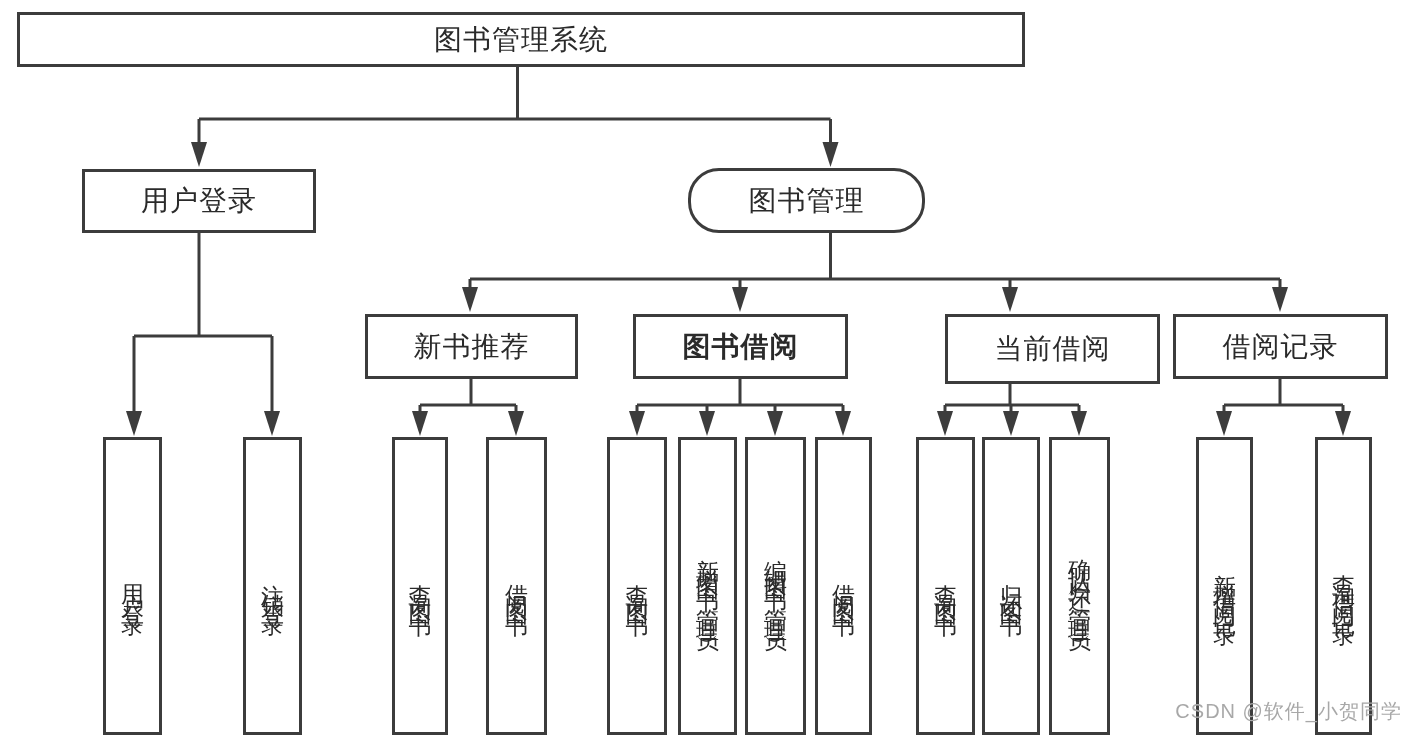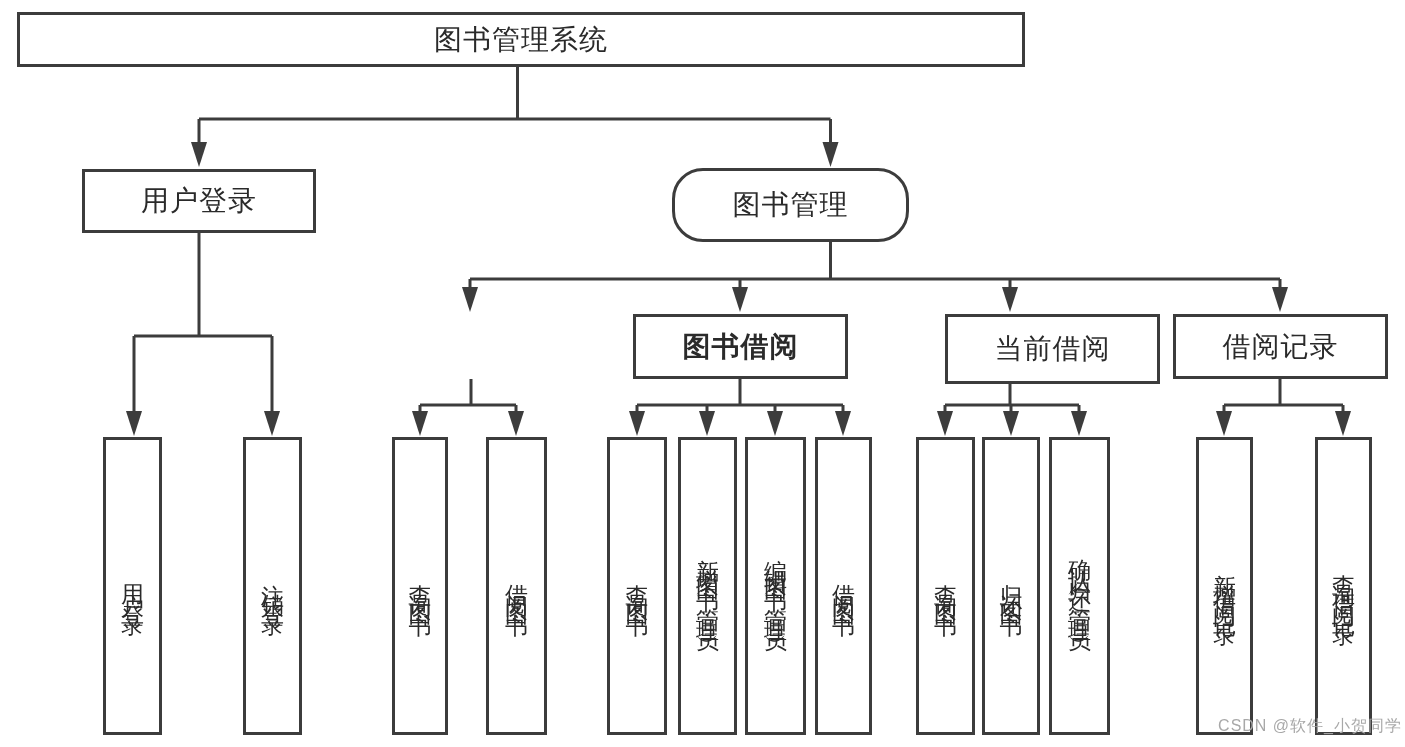--- a/index.html
+++ b/index.html
@@ -36,43 +36,43 @@
   .vb .vt{
     writing-mode:vertical-rl;
     text-orientation:mixed;
     font-size:23px;line-height:1;
     letter-spacing:10px;
     white-space:nowrap;
   }
   
   .b-root {left:17px; top:12px; width:1008px;height:55px;}
   .b-login{left:82px; top:169px;width:234px; height:64px;}
-  .b-mgmt {left:672px;top:168px;width:237px; height:74px;border-radius:31px;}
+  .b-mgmt {left:688px;top:168px;width:237px; height:65px;border-radius:31px;}
   .b-l3-0{left:365px; top:314px;width:213px;height:65px;}
   .b-l3-1{left:633px; top:314px;width:215px;height:65px;font-weight:bold;}
   .b-l3-2{left:903px; top:314px;width:215px;height:70px;margin-left:42px;}
   .b-l3-3{left:1173px;top:314px;width:215px;height:65px;}
   
   .v-g1-0{left:103px; width:59px;}
   .v-g1-1{left:243px; width:59px;}
   .v-g2-0{left:392px; width:56px;}
   .v-g2-1{left:486px; width:61px;}
   .v-g3-0{left:607px; width:60px;}
   .v-g3-1{left:678px; width:59px;}
   .v-g3-2{left:745px; width:61px;}
   .v-g3-3{left:815px; width:57px;}
   .v-g4-0{left:916px; width:59px;}
   .v-g4-1{left:982px; width:58px;}
   .v-g4-2{left:1049px;width:61px;}
   .v-g5-0{left:1196px;width:57px;}
   .v-g5-1{left:1315px;width:57px;}
   .watermark{
     position:absolute;
-    right:3px;top:716px;
-    font-size:16px;
+    right:3px;top:698px;
+    font-size:20px;
     color:var(--watermark);
     letter-spacing:1px;
     white-space:nowrap;
   }
 </style>
 </head>
 <body>
 
 <div class="stage">
 
@@ -116,20 +116,23 @@
     <span>图书管理系统</span>
   </div>
 
   <div class="bx b-login">
     <span>用户登录</span>
   </div>
   <div class="bx b-mgmt">
     <span>图书管理</span>
   </div>
 
+  <div class="bx b-l3-0">
+    <span>新书推荐</span>
+  </div>
   <div class="bx b-l3-1">
     <span>图书借阅</span>
   </div>
   <div class="bx b-l3-2">
     <span>当前借阅</span>
   </div>
   <div class="bx b-l3-3">
     <span>借阅记录</span>
   </div>
 

